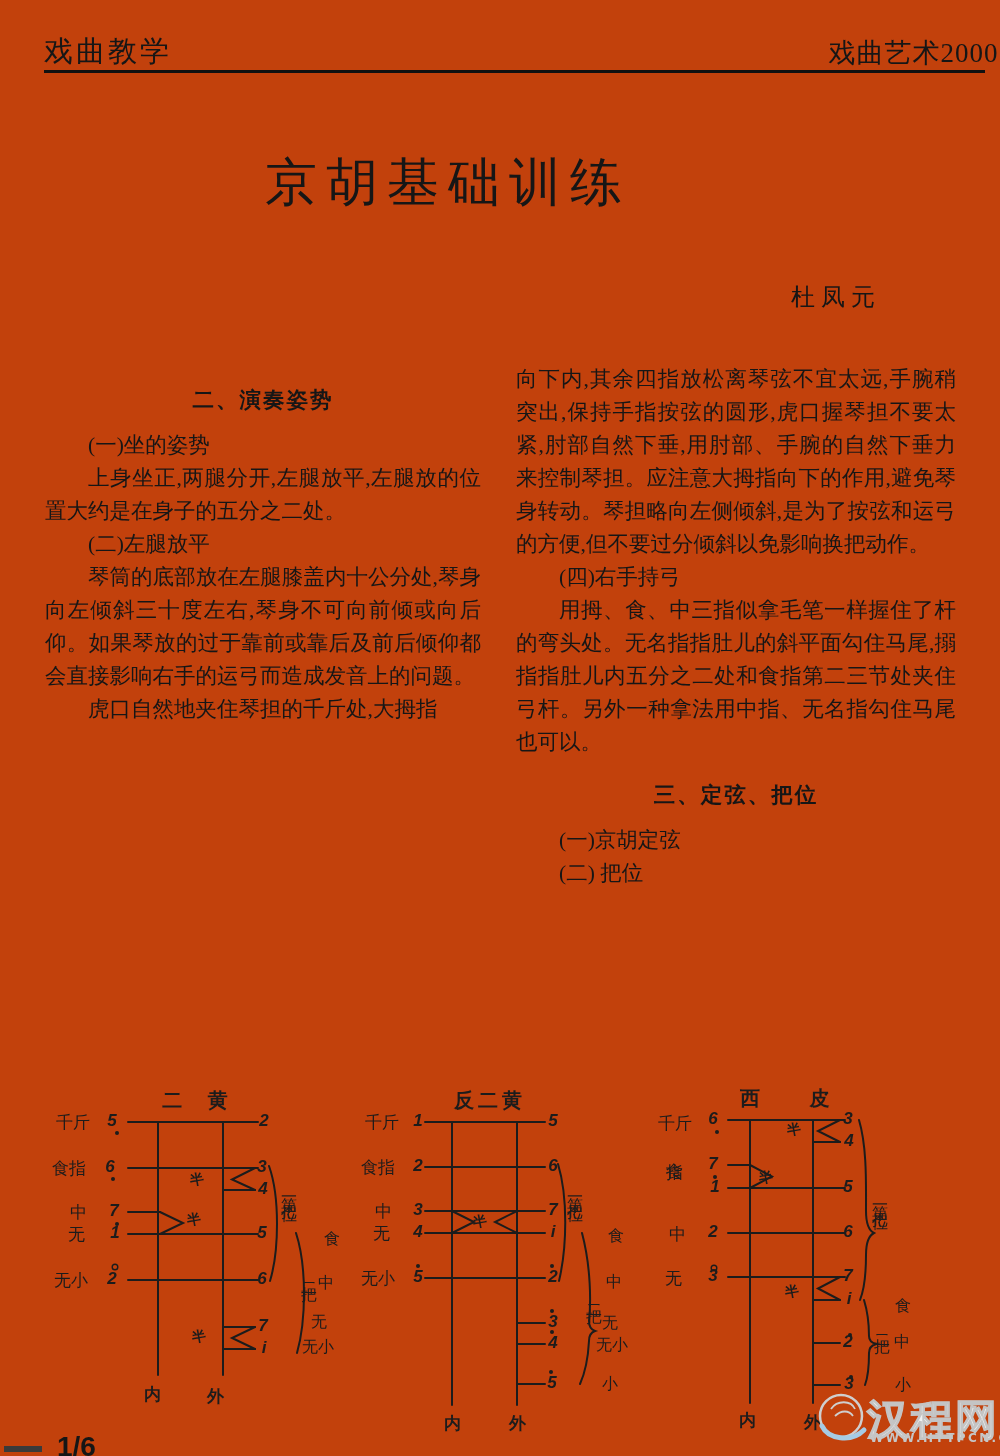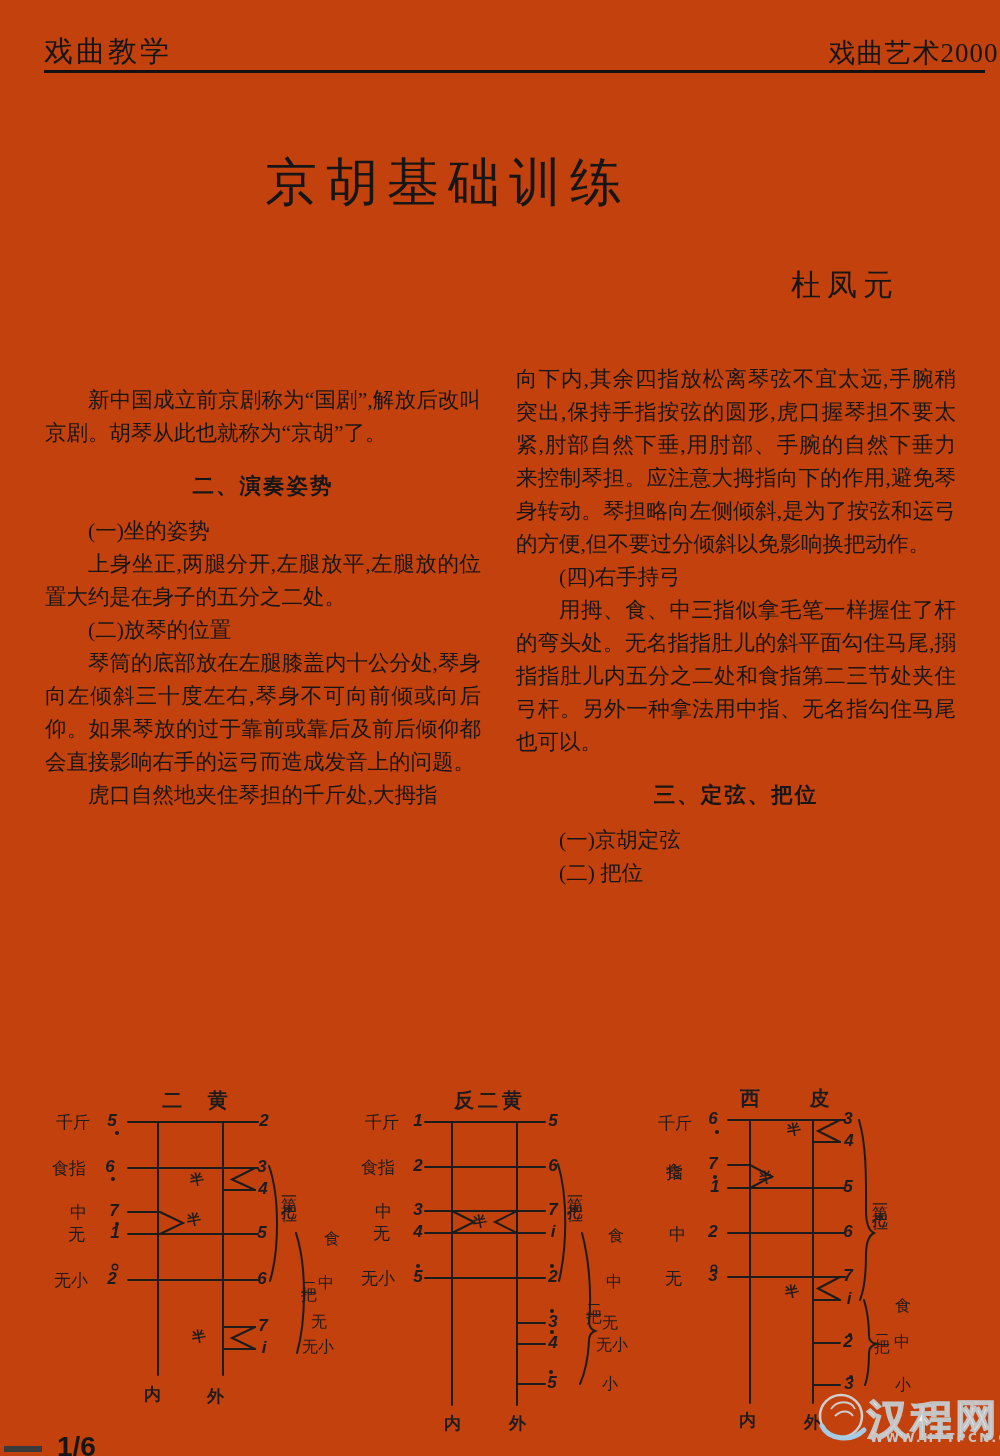--- a/index.html
+++ b/index.html
@@ -5,21 +5,21 @@
   html,body{margin:0;padding:0;background:#ffffff;}
   .page{position:relative;width:1000px;height:1456px;background:#c2410c;overflow:hidden;
         font-family:"Liberation Serif","DejaVu Serif",serif;color:#161616;padding-left:39px;}
   
   .hdr-left{position:absolute;left:44px;top:32px;font-size:29px;letter-spacing:3px;}
   .hdr-right{position:absolute;right:16px;top:35px;font-size:27px;letter-spacing:1px;}
   .hdr-rule{position:absolute;left:44px;top:70px;width:941px;height:3px;background:#111;}
   
   .title{position:absolute;left:0;top:148px;width:896px;text-align:center;
          font-size:52px;letter-spacing:9px;font-weight:500;}
-  .author{position:absolute;left:791px;top:265px;font-size:30px;letter-spacing:6px;}
+  .author{position:absolute;left:791px;top:281px;font-size:24px;letter-spacing:6px;}
   
   .col{position:absolute;font-size:21.5px;line-height:33px;text-align:justify;}
   .col-left{left:45px;top:384px;width:436px;}
   .col-right{left:516px;top:363px;width:440px;}
   .col > :first-child{margin-top:0;}
   .h{text-align:center;text-indent:0;font-weight:600;margin:20px 0 12px;letter-spacing:2px;}
   .s{text-indent:2em;margin:0;}
   .p{text-indent:2em;margin:0;}
   .pc{text-indent:0;margin:0;}
   
@@ -49,25 +49,24 @@
 <div class="page">
 
   <div class="hdr-left">戏曲教学</div>
   <div class="hdr-right">戏曲艺术2000·1</div>
   <div class="hdr-rule"></div>
 
   <div class="title">京胡基础训练</div>
   <div class="author">杜凤元</div>
 
   <div class="col col-left">
-    <div class="p">新中国成立前京剧称为“国剧”,解放后改叫京剧。胡琴从此也就称为“京胡”了。</div>
     <div class="h">二、演奏姿势</div>
     <div class="s">(一)坐的姿势</div>
     <div class="p">上身坐正,两腿分开,左腿放平,左腿放的位置大约是在身子的五分之二处。</div>
-    <div class="s">(二)放琴的位置</div>
+    <div class="s">(二)左腿放平</div>
     <div class="p">琴筒的底部放在左腿膝盖内十公分处,琴身向左倾斜三十度左右,琴身不可向前倾或向后仰。如果琴放的过于靠前或靠后及前后倾仰都会直接影响右手的运弓而造成发音上的问题。</div>
     <div class="p">虎口自然地夹住琴担的千斤处,大拇指</div>
   </div>
 
   <div class="col col-right">
     <div class="pc">向下内,其余四指放松离琴弦不宜太远,手腕稍突出,保持手指按弦的圆形,虎口握琴担不要太紧,肘部自然下垂,用肘部、手腕的自然下垂力来控制琴担。应注意大拇指向下的作用,避免琴身转动。琴担略向左侧倾斜,是为了按弦和运弓的方便,但不要过分倾斜以免影响换把动作。</div>
     <div class="s">(四)右手持弓</div>
     <div class="p">用拇、食、中三指似拿毛笔一样握住了杆的弯头处。无名指指肚儿的斜平面勾住马尾,搦指指肚儿内五分之二处和食指第二三节处夹住弓杆。另外一种拿法用中指、无名指勾住马尾也可以。</div>
     <div class="h">三、定弦、把位</div>
     <div class="s">(一)京胡定弦</div>

